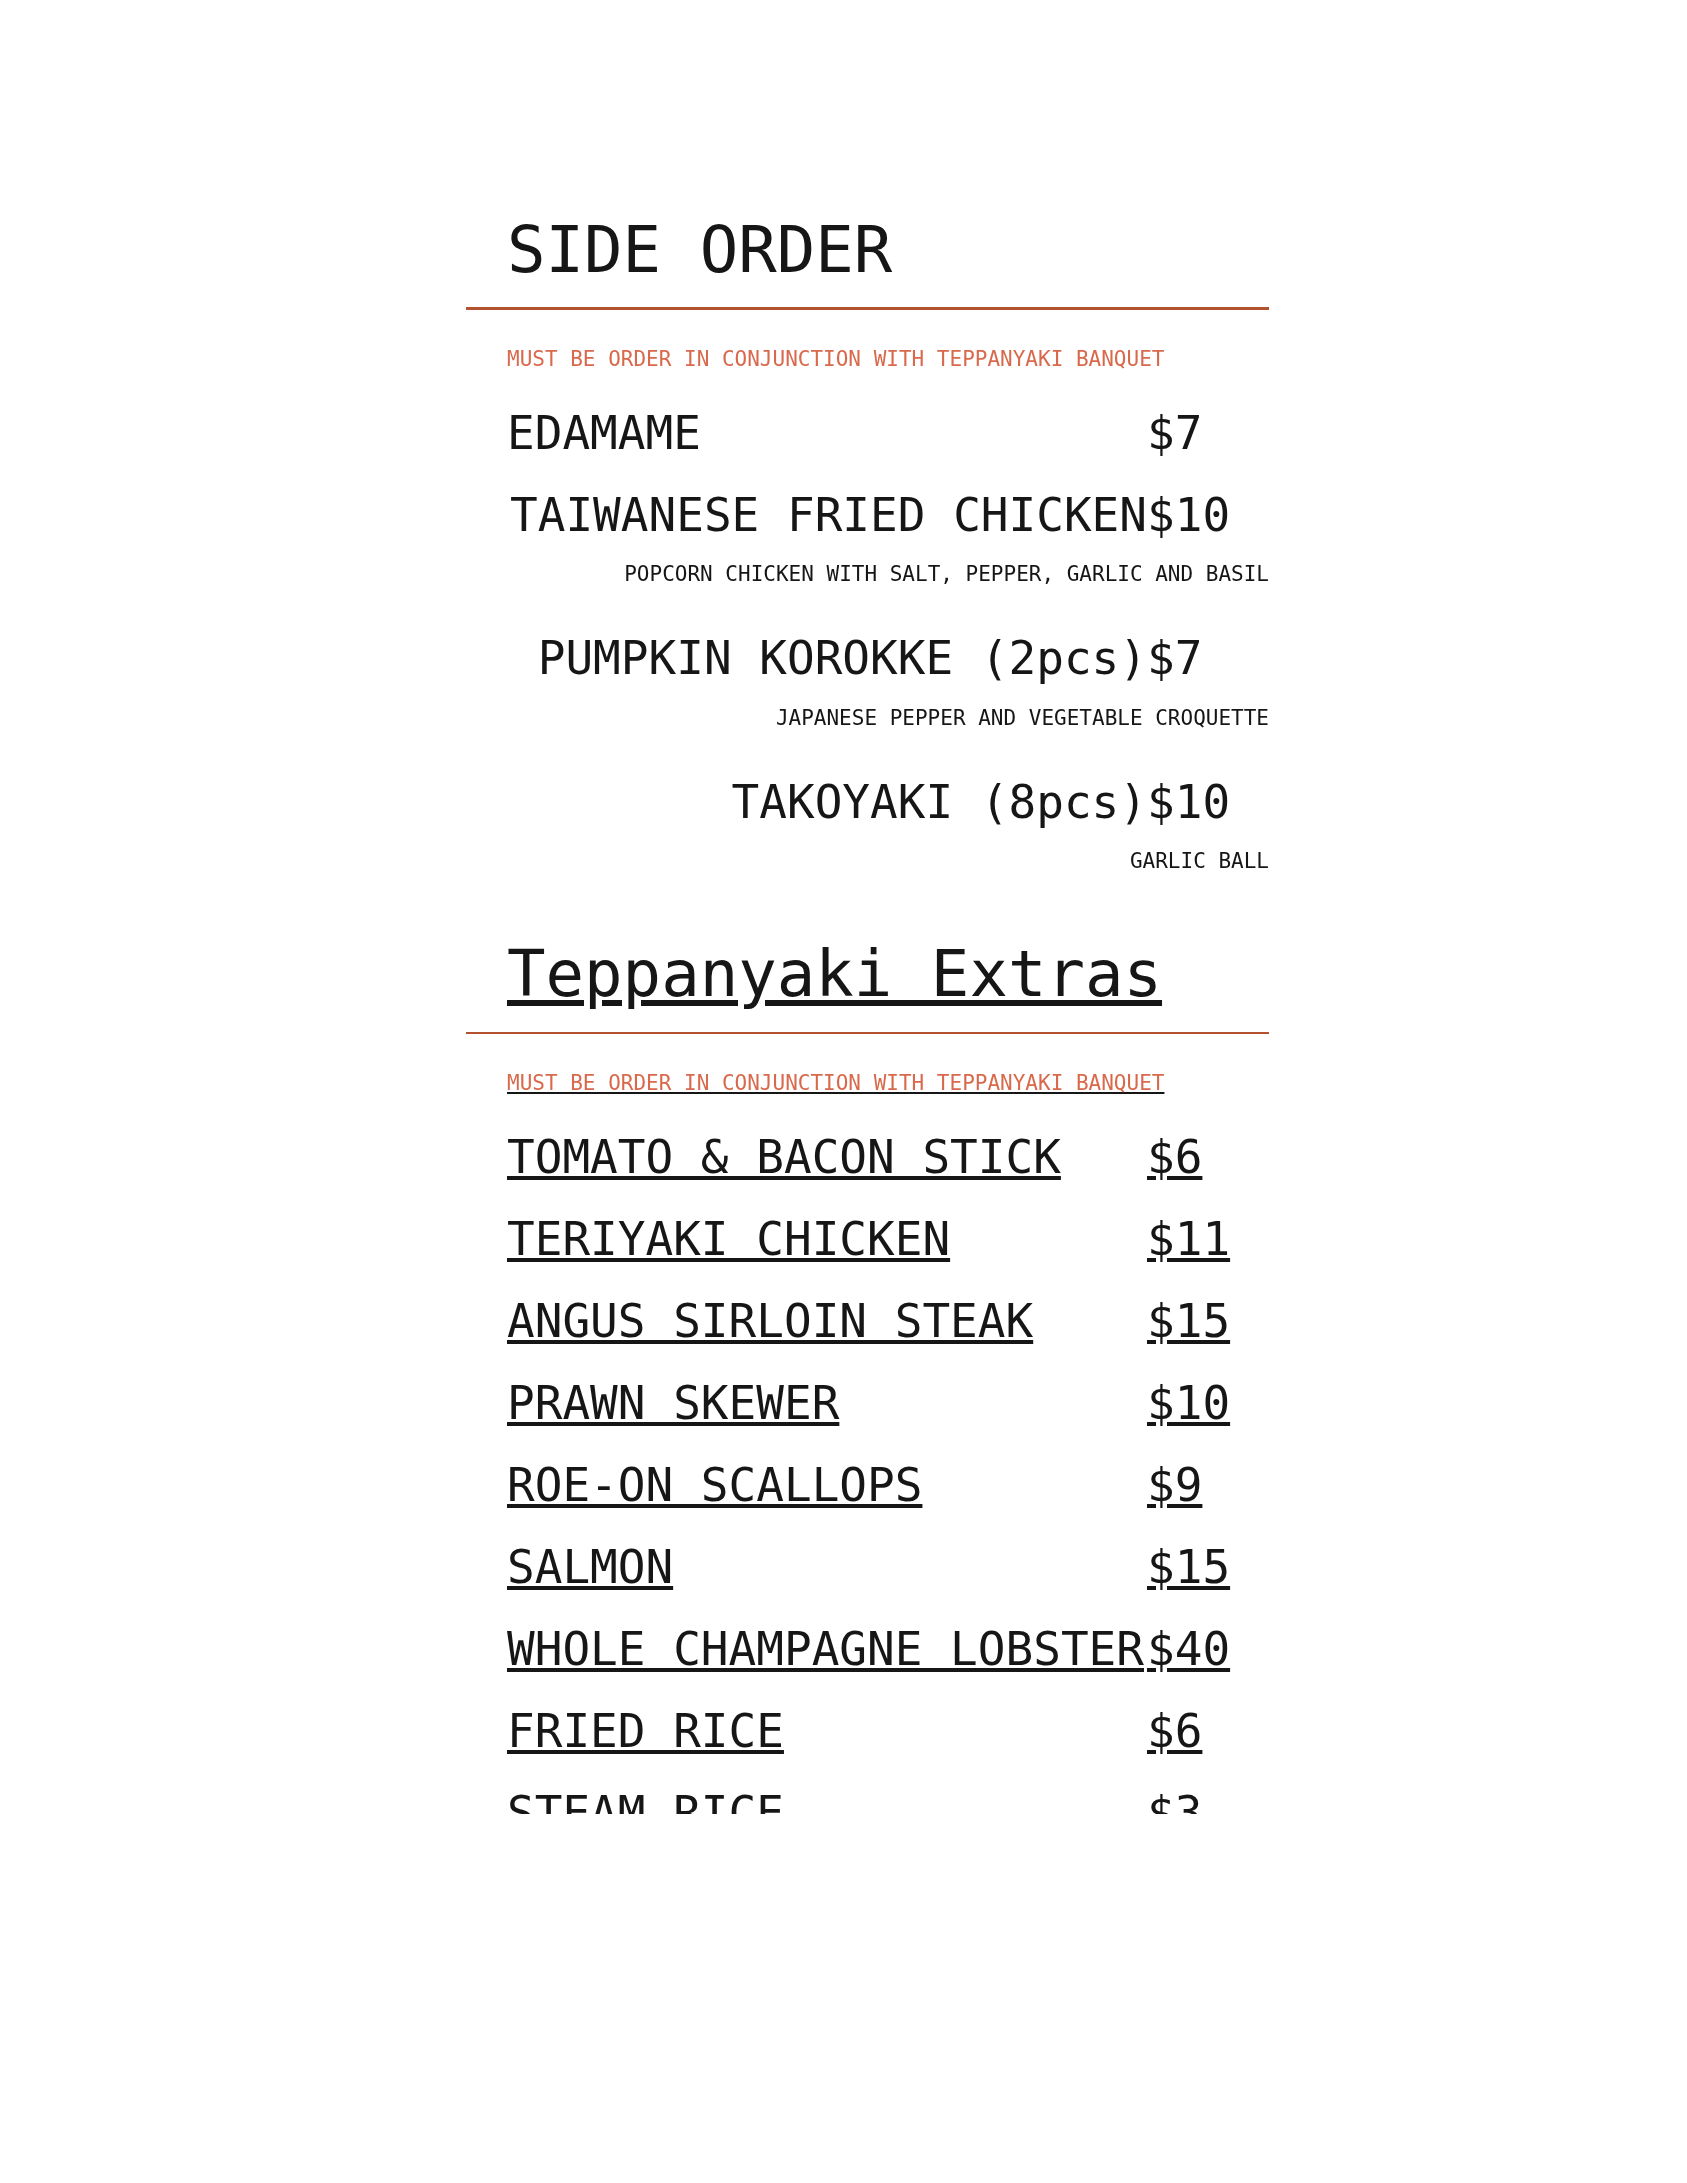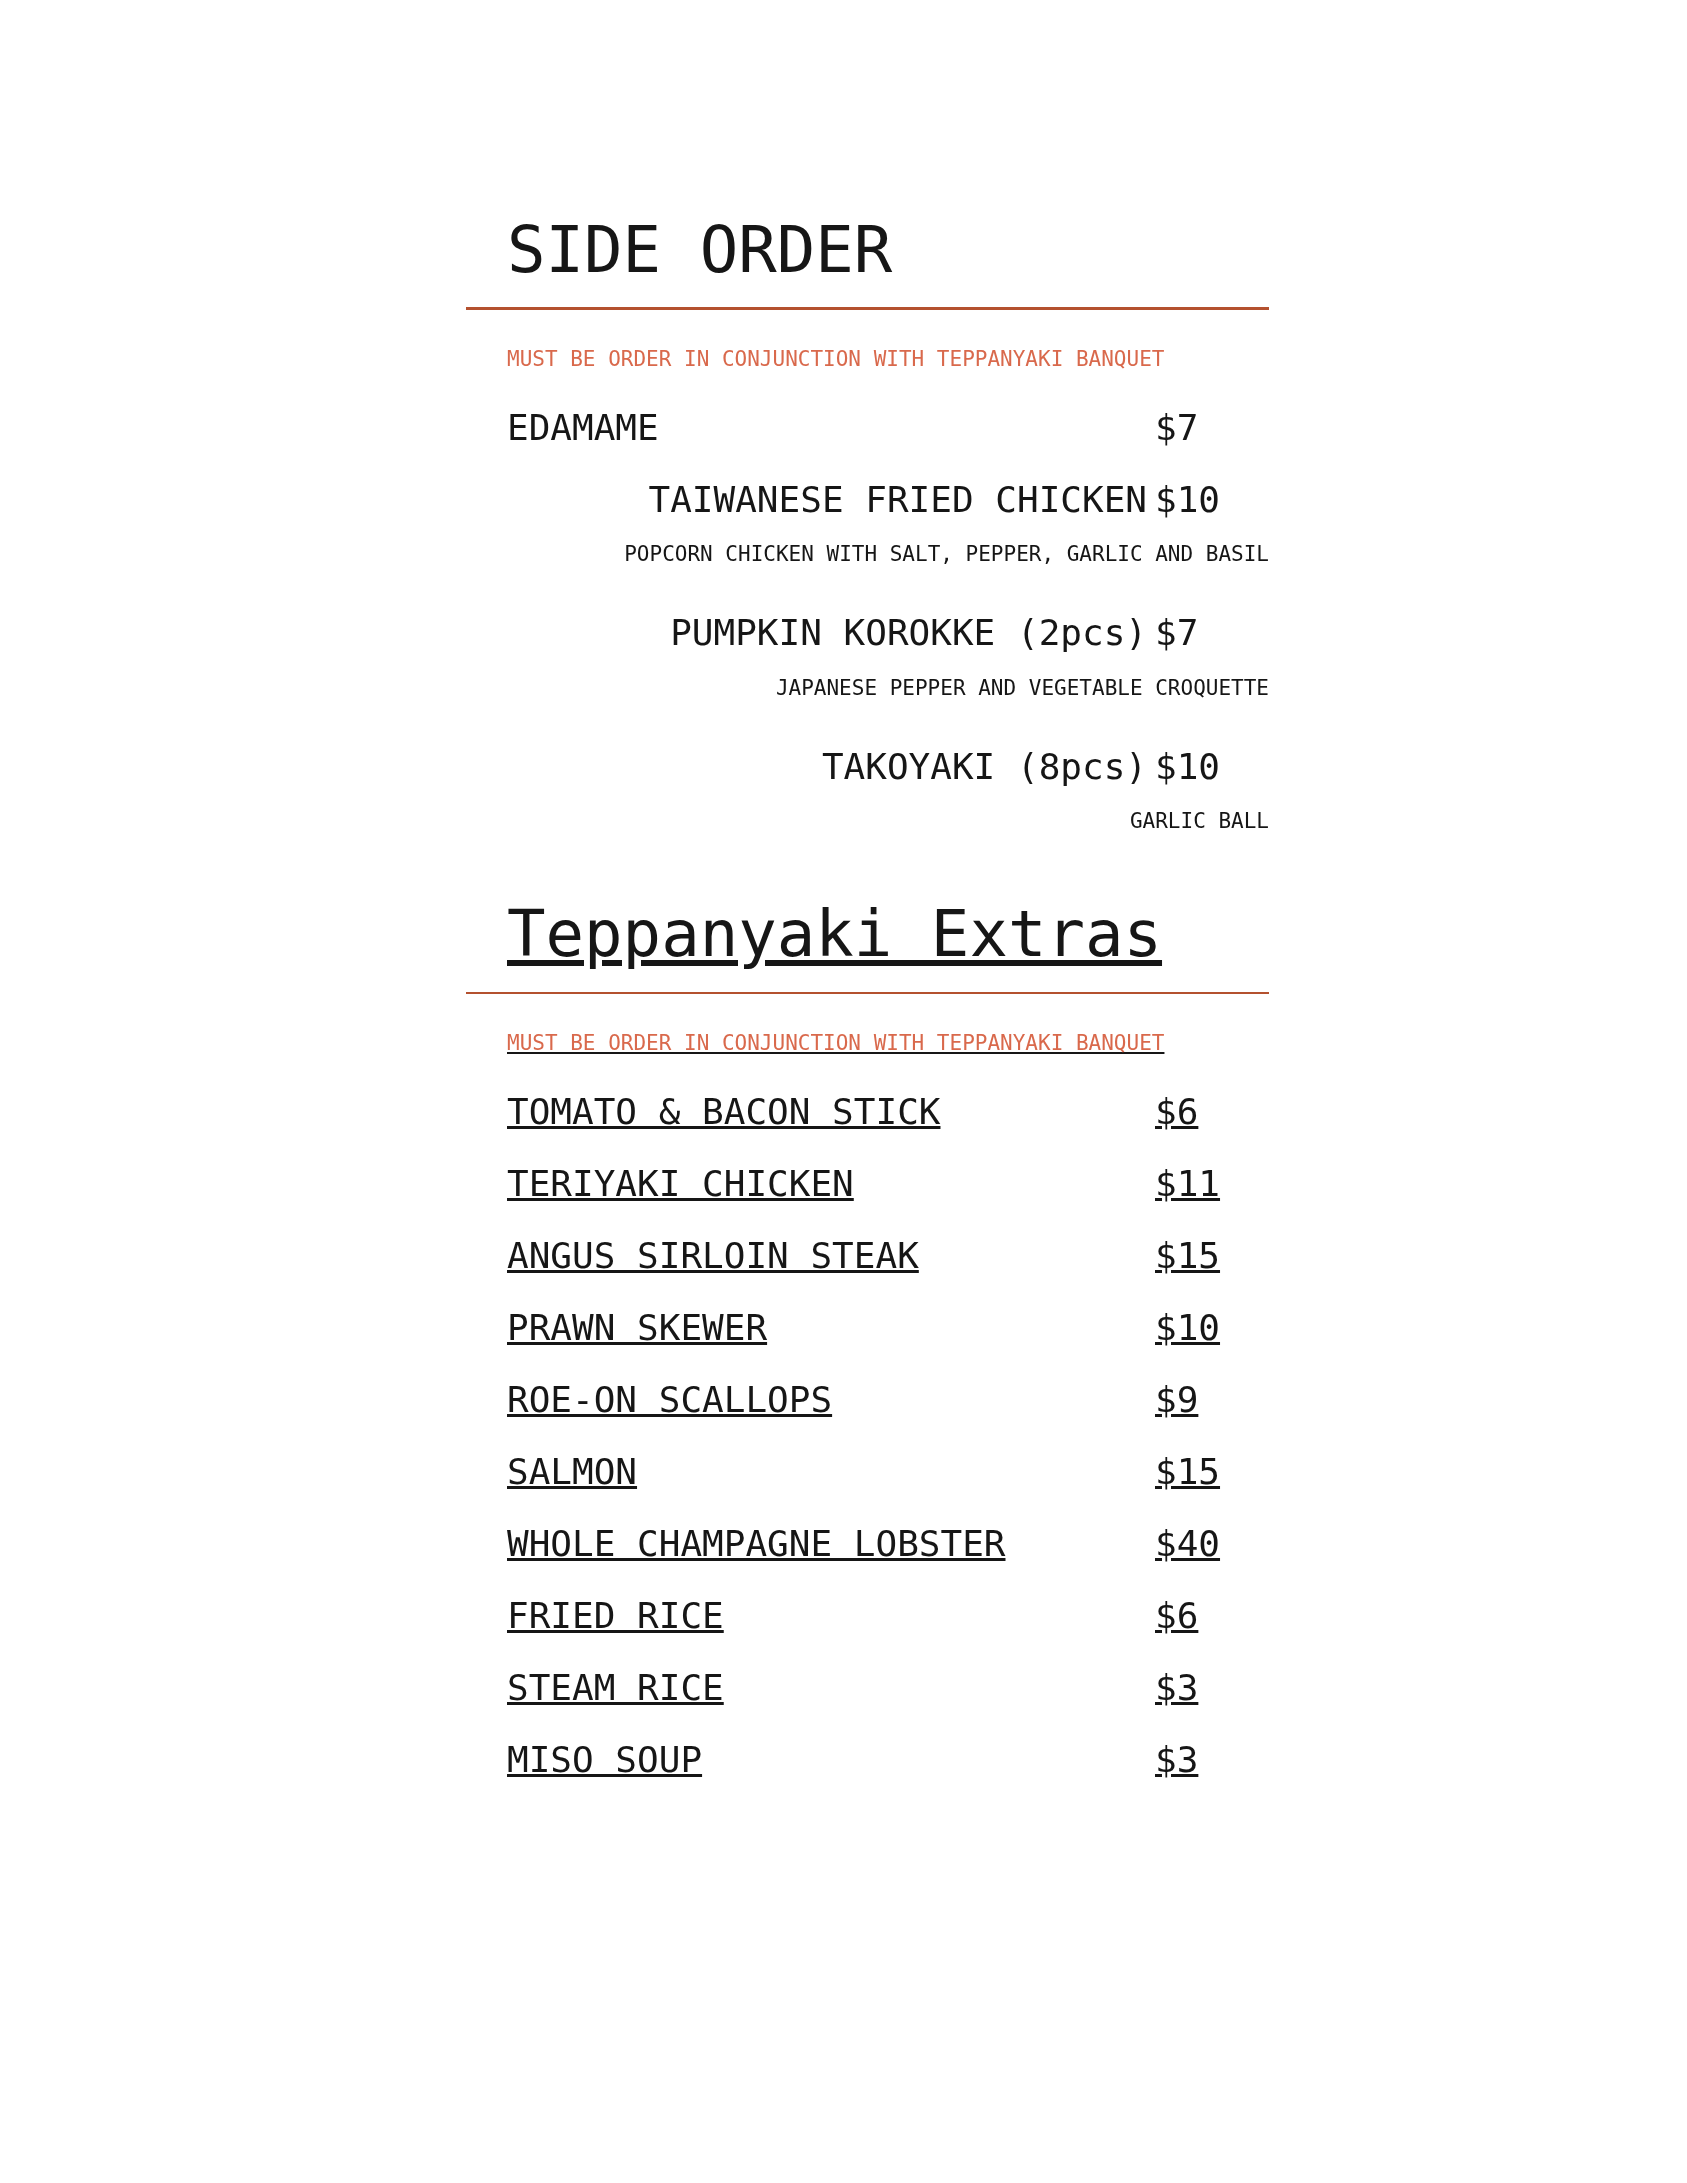--- a/index.html
+++ b/index.html
@@ -54,24 +54,23 @@
     white-space: nowrap;
     color: var(--accent-text);
   }
   .menu-item-list { }
   .menu-item { margin-top: 36px; }
   .menu-item:first-child { margin-top: 40px; }
   .menu-item.has-desc { padding-bottom: 14px; text-align: right; }
   .menu-item-row {
     display: flex;
     margin-left: 41px;
-    font-size: 36px;
+    font-size: 46px;
     line-height: 1;
     white-space: nowrap;
-    gap: 8px;
   }
   .item-name { flex: 0 0 640px; }
   .item-price { flex: 0 0 auto; }
   .item-desc {
     margin: 26.5px 0 0 41px;
     font-size: 21px;
     line-height: 1;
     white-space: nowrap;
     color: var(--ink);
   }

